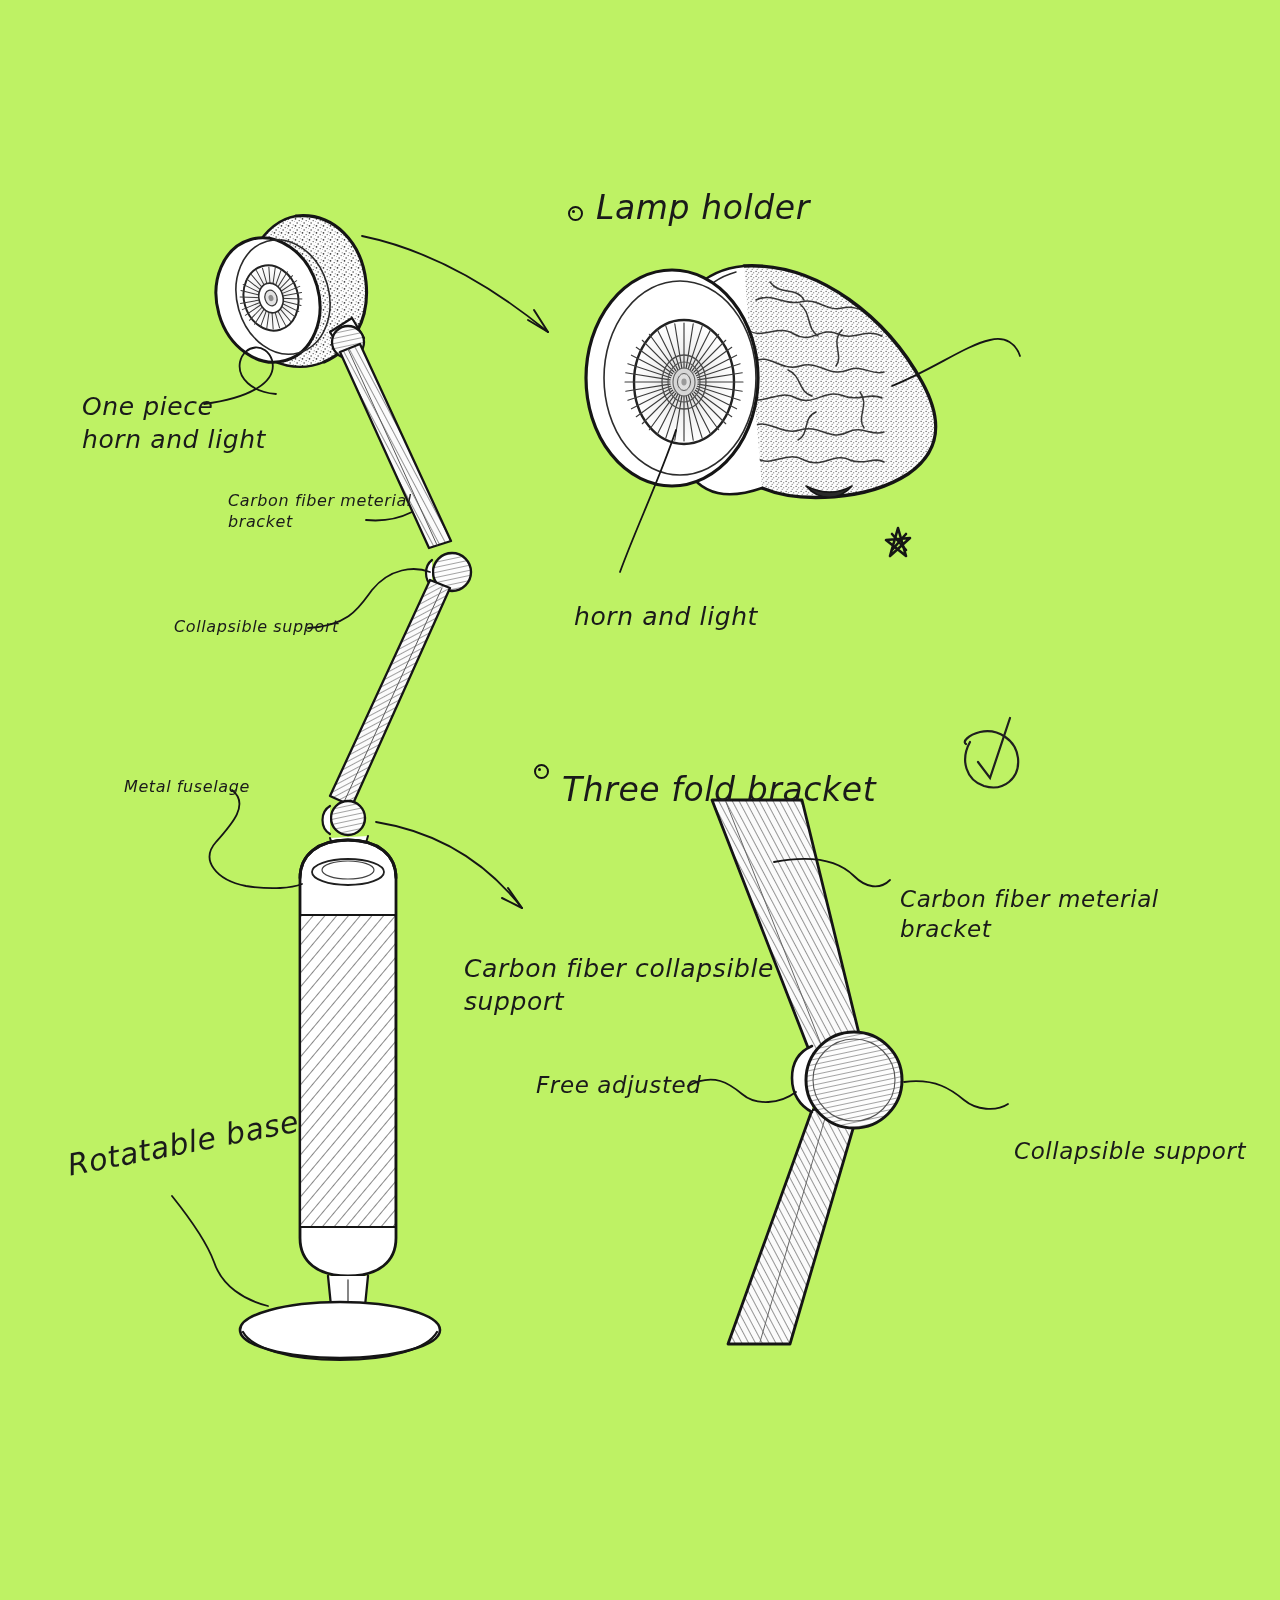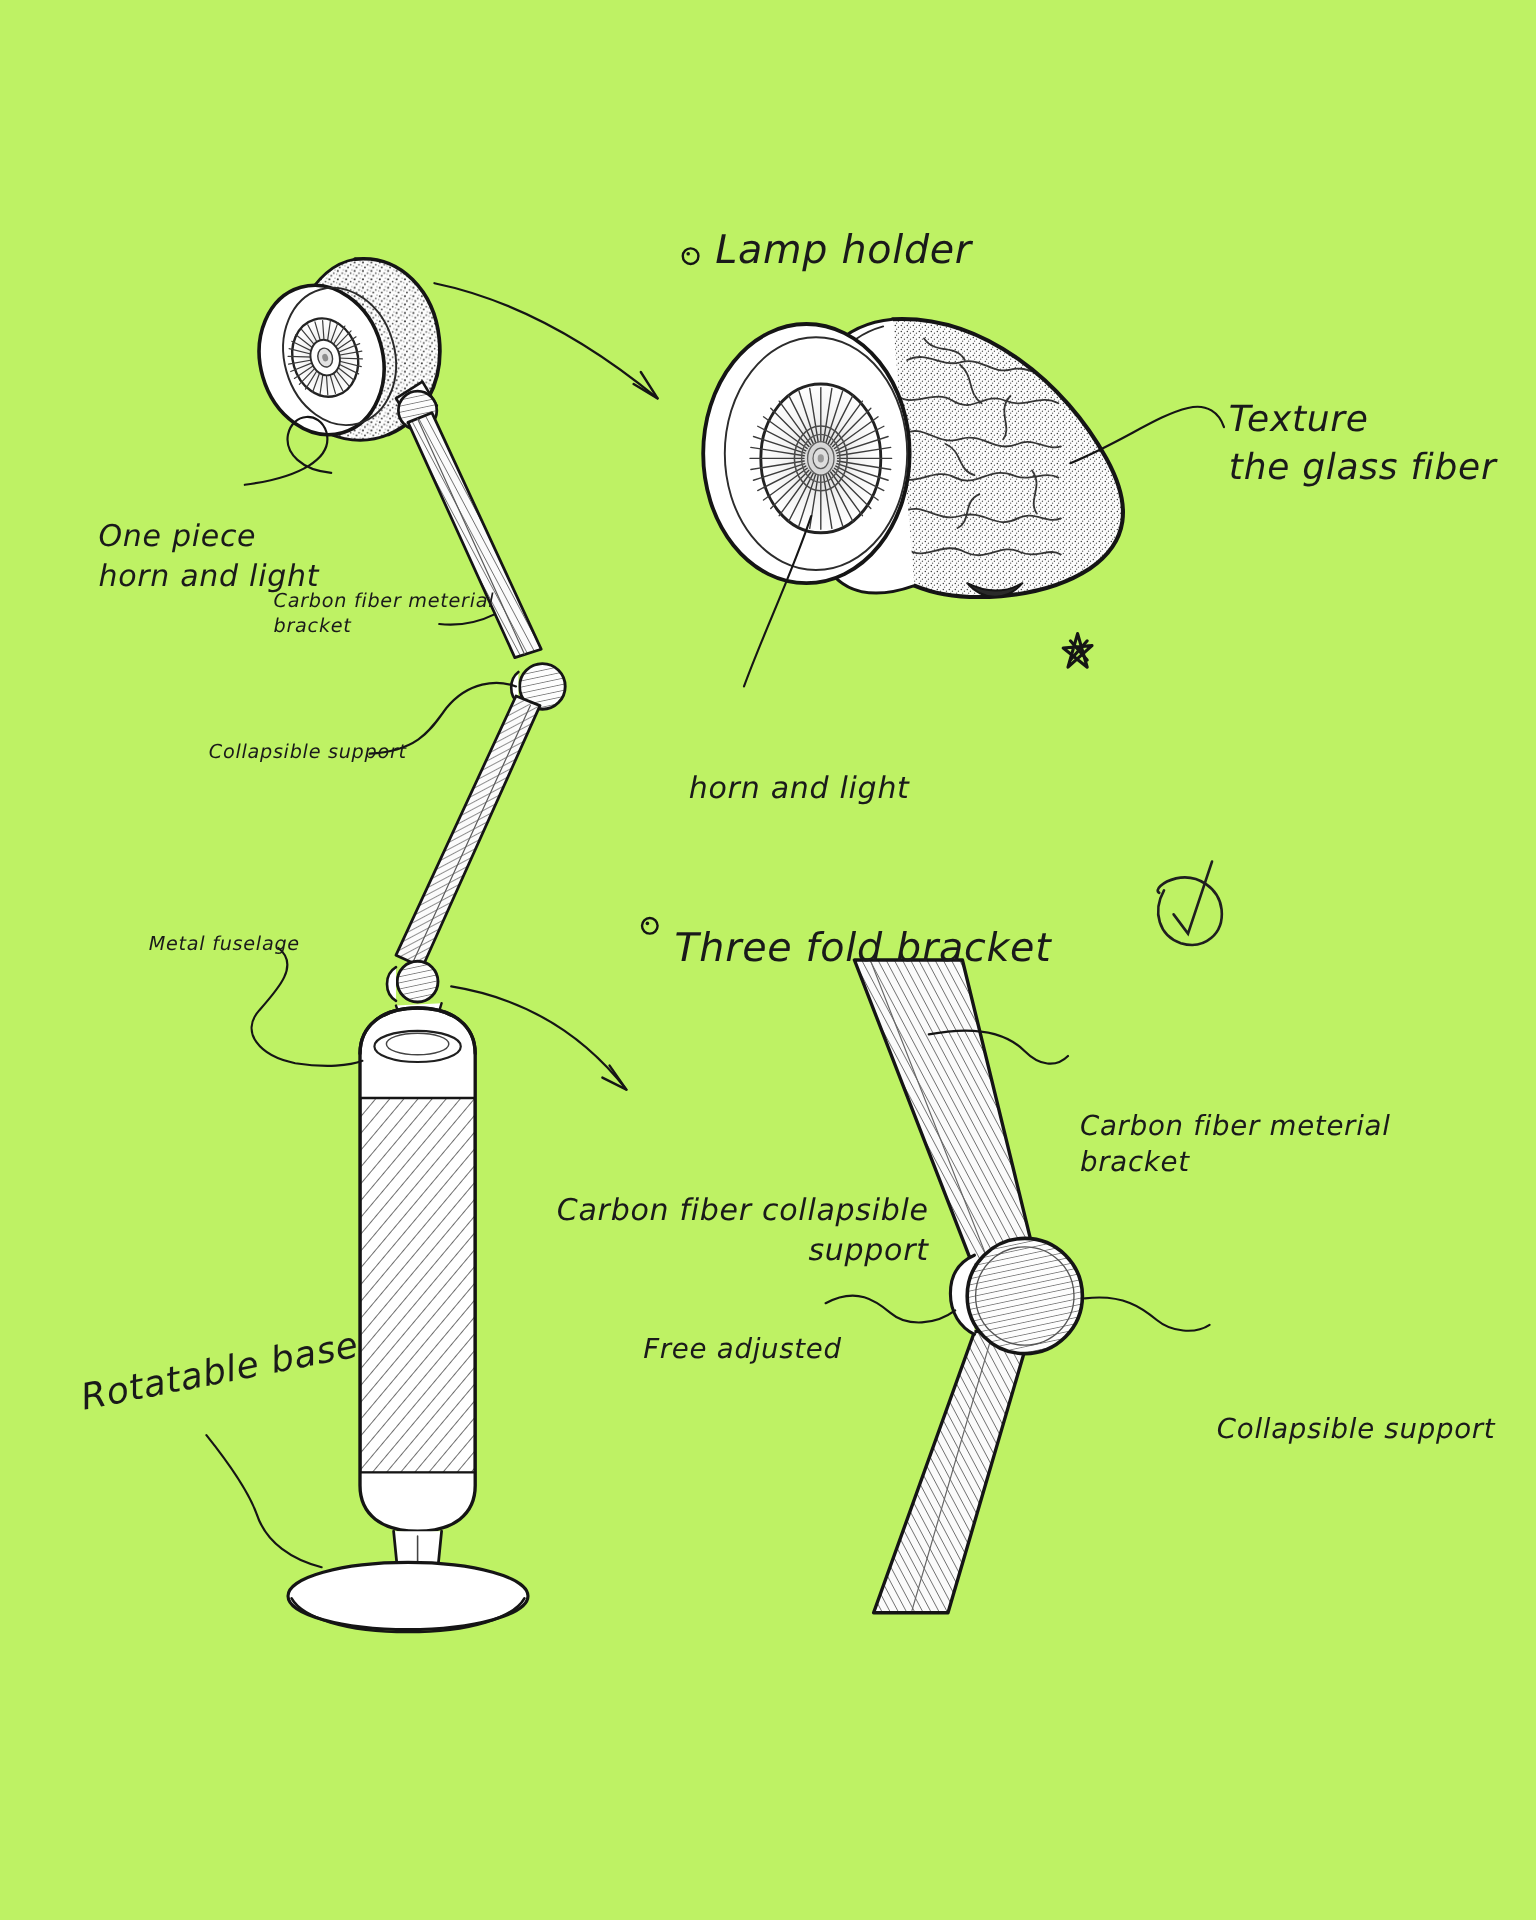--- a/index.html
+++ b/index.html
@@ -2,21 +2,21 @@
 <html><head>
 <meta charset="utf-8">
 <style>
   html,body{margin:0;padding:0;background:#fff;}
   body{width:1280px;height:1600px;overflow:hidden;font-family:"DejaVu Sans",sans-serif;}
   #sheet{position:relative;width:1280px;height:1600px;background:#bef264;}
   svg.layer{position:absolute;left:0;top:0;width:1280px;height:1600px;}
   .note{position:absolute;color:#1a1a1a;font-family:"DejaVu Sans",sans-serif;white-space:pre-line;line-height:1.32;}
   .hand{font-style:italic;font-weight:400;letter-spacing:.6px;}
   .t-head{font-size:33px;}
-  .t-mid{font-size:25px;margin-top:40px;}
+  .t-mid{font-size:25px;}
   .t-xs{font-size:16px;}
   .t-big{font-size:30px;}
   .bullet{position:absolute;width:11px;height:11px;border:2px solid #141414;border-radius:50%;}
   .bullet:after{content:"";position:absolute;left:2px;top:2px;width:3px;height:3px;background:#141414;border-radius:50%;}
 </style>
 </head>
 <body>
 
 <div id="sheet">
 
@@ -460,25 +460,23 @@
 
   <div class="note hand t-xs" style="left:228px;top:490px;">Carbon fiber meterial
 bracket</div>
 
   <div class="note hand t-xs" style="left:174px;top:616px;">Collapsible support</div>
 
   <div class="note hand t-xs" style="left:124px;top:776px;text-align:center;">Metal fuselage</div>
 
   <div class="note hand t-big" style="left:68px;top:1146px;transform:rotate(-11deg);transform-origin:left center;">Rotatable base</div>
 
-  <div class="note hand t-mid" style="left:464px;top:952px;text-align:right;">Carbon fiber collapsible
+  <div class="note hand t-mid" style="left:464px;top:952px;">Carbon fiber collapsible
 support</div>
 
-  <div class="note hand t-head" style="left:1024px;top:330px;font-size:30px;">Texture
-the glass fiber</div>
 
   <div class="note hand t-mid" style="left:574px;top:600px;">horn and light</div>
 
 
   <div class="note hand t-mid" style="left:900px;top:884px;font-size:23px;">Carbon fiber meterial
 bracket</div>
 
   <div class="note hand t-mid" style="left:536px;top:1070px;font-size:23px;">Free adjusted</div>
 
   <div class="note hand t-mid" style="left:1014px;top:1136px;font-size:23px;">Collapsible support</div>

